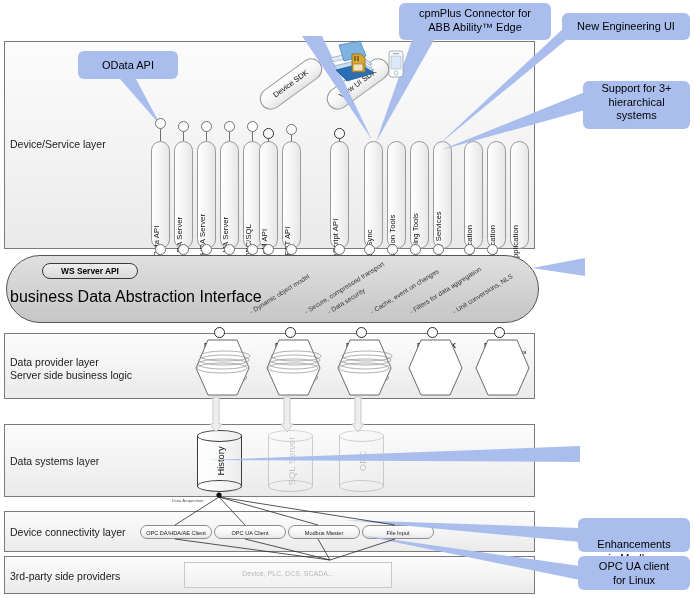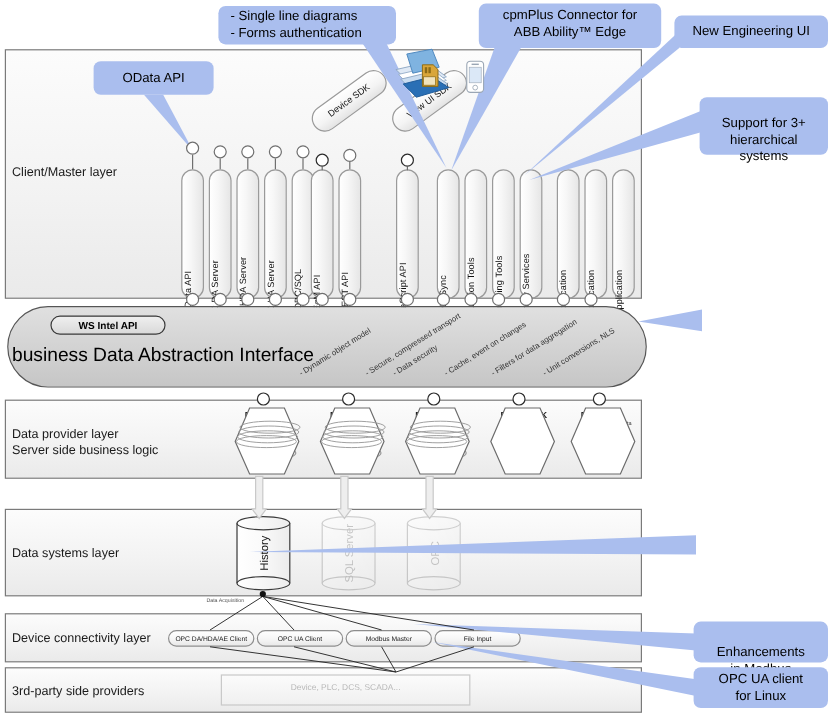--- a/index.html
+++ b/index.html
@@ -107,21 +107,21 @@
       <polygon points="566,40 566,26 437,146"></polygon>
       <polygon points="585,92 585,110 441,150"></polygon>
       <polygon points="585,258 585,276 532,268"></polygon>
       <polygon points="580,446 580,462 208,460"></polygon>
       <polygon points="580,528 580,542 345,520"></polygon>
       <polygon points="580,566 580,580 360,535"></polygon>
     </g>
   </svg>
 
   <div class="layer" style="left:4px;top:41px;width:531px;height:208px;"></div>
-  <div class="layer-label" style="left:10px;top:138px;">Client/Master layer</div>
+  <div class="layer-label" style="left:10px;top:138px;">Device/Service layer</div>
 
   <div class="lolli" style="left:155px;top:118px;"></div>
   <div class="stem" style="left:160px;top:129px;height:12px;"></div>
   <div class="pill tall" style="left:151px;top:141px;height:108px;">
     <span>OData API</span>
     </div>
 
   <div class="lolli" style="left:178px;top:121px;"></div>
   <div class="stem" style="left:183px;top:132px;height:9px;"></div>
   <div class="pill tall" style="left:174px;top:141px;height:108px;">
@@ -227,21 +227,21 @@
 
     <g>
       <rect x="389" y="51" width="14" height="26" rx="3" fill="#ffffff" stroke="#9aa6b4" stroke-width="0.9"></rect>
       <rect x="391" y="56" width="10" height="13" fill="#dbe8f7" stroke="#9aa6b4" stroke-width="0.5"></rect>
       <circle cx="396" cy="73" r="2" fill="none" stroke="#9aa6b4" stroke-width="0.7"></circle>
       <rect x="393" y="53" width="6" height="1.2" fill="#9aa6b4"></rect>
     </g>
   </svg>
 
   <div id="absint" style="left:6px;top:255px;width:533px;height:68px;"></div>
-  <div id="wsapi" style="left:42px;top:263px;width:96px;height:16px;">WS Intel API</div>
+  <div id="wsapi" style="left:42px;top:263px;width:96px;height:16px;">WS Server API</div>
   <div class="title" style="position:absolute;left:10px;top:288px;z-index:5;">business Data Abstraction Interface</div>
 
   <div class="feat" style="left:252px;top:308px;">- Dynamic object model</div>
   <div class="feat" style="left:307px;top:308px;">- Secure, compressed transport</div>
   <div class="feat" style="left:330px;top:308px;">- Data security</div>
   <div class="feat" style="left:373px;top:308px;">- Cache, event on changes</div>
   <div class="feat" style="left:412px;top:308px;">- Filters for data aggregation</div>
   <div class="feat" style="left:455px;top:308px;">- Unit conversions, NLS</div>
 
   <div class="layer" style="left:4px;top:333px;width:531px;height:66px;"></div>
@@ -368,29 +368,27 @@
 
   <div class="layer" style="left:4px;top:556px;width:531px;height:38px;"></div>
   <div class="layer-label" style="left:10px;top:570px;">3rd-party side providers</div>
   <div id="thirdparty" style="left:184px;top:562px;width:208px;height:26px;">
     <span>Device, PLC, DCS,</span>
     <span>SCADA...</span>
   </div>
 
   <div class="callout" style="left:78px;top:51px;width:100px;height:28px;line-height:22px;">OData API</div>
 
-  <div class="callout" style="left:182px;top:5px;width:148px;height:32px;white-space:pre-line;text-align:left;padding-left:10px;">- Single line diagrams
-- Forms authentication</div>
 
   <div class="callout" style="left:399px;top:3px;width:152px;height:37px;white-space:pre-line;padding-top:4px;">cpmPlus Connector for
 ABB Ability™ Edge</div>
 
   <div class="callout" style="left:562px;top:13px;width:128px;height:27px;line-height:21px;">New Engineering UI</div>
 
-  <div class="callout" style="left:583px;top:81px;width:107px;height:48px;white-space:pre-line;padding-top:16px;">Support for 3+
+  <div class="callout" style="left:583px;top:81px;width:107px;height:48px;white-space:pre-line;padding-top:1px;">Support for 3+
 hierarchical
 systems</div>
 
 
 
   <div class="callout" style="left:578px;top:518px;width:112px;height:34px;white-space:pre-line;padding-top:20px;">Enhancements
 in Modbus</div>
 
   <div class="callout" style="left:578px;top:556px;width:112px;height:34px;white-space:pre-line;padding-top:4px;">OPC UA client
 for Linux</div>

